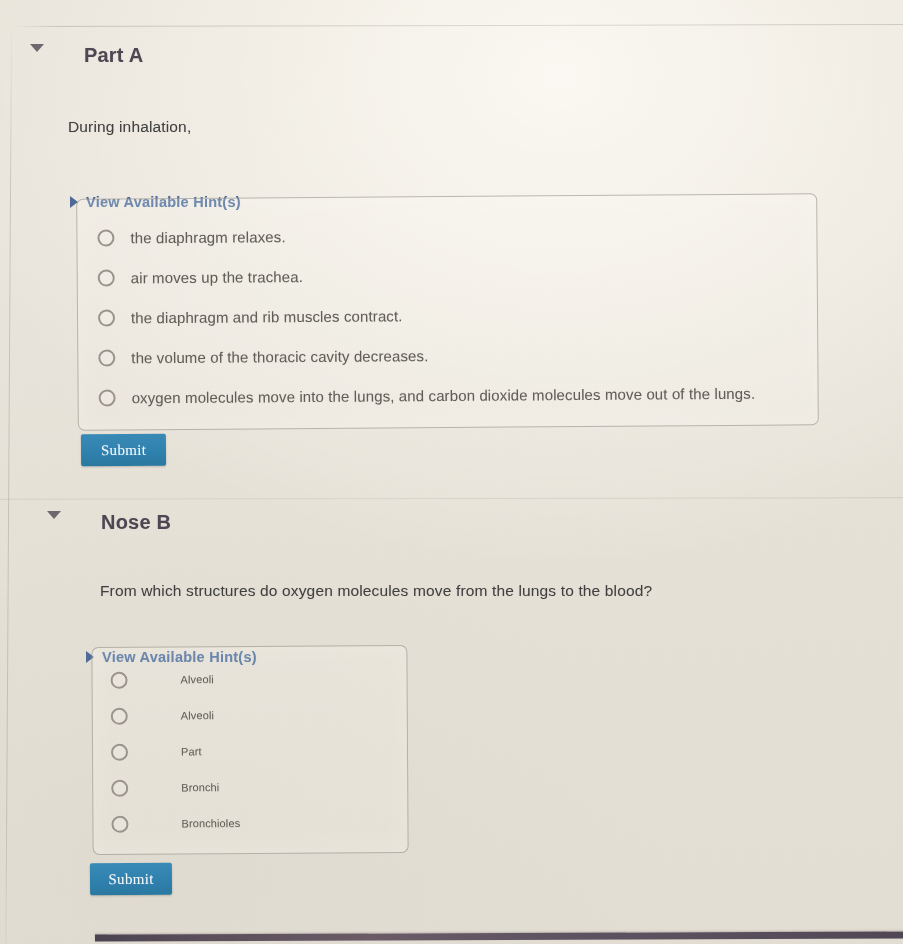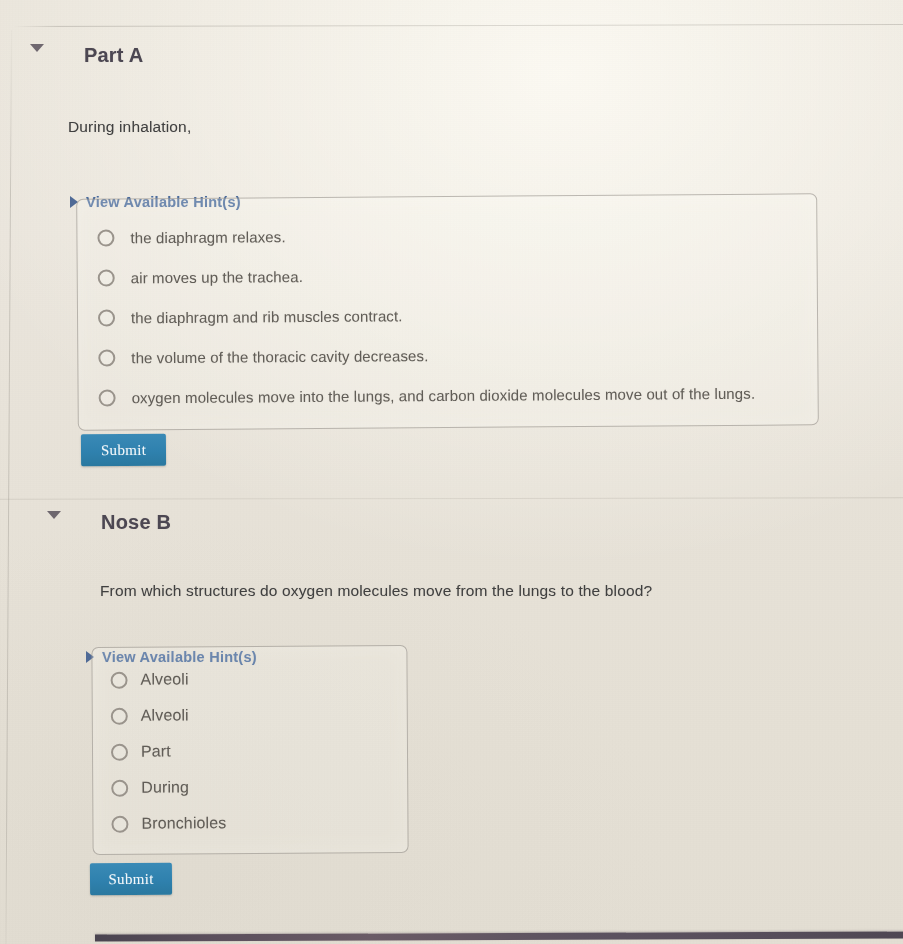--- a/index.html
+++ b/index.html
@@ -170,21 +170,21 @@
   
   #optionBoxB {
     left: 92px;
     top: 646px;
     width: 316px;
     height: 208px;
     transform: rotate(-0.35deg);
     padding: 14px 0 0 0;
   }
   #optionBoxB .option-row { height: 36px; padding-left: 18px; gap: 13px; }
-  #optionBoxB .option-label { font-size: 16px; }
+  #optionBoxB .option-label { font-size: 11px; margin-left: 40px; }
 
   
   .submit-btn {
     position: absolute;
     border: none;
     border-radius: 2px;
     background: linear-gradient(180deg, #3a8ab6 0%, #2f81ae 55%, #2a789f 100%);
     color: #f2f7fa;
     font-family: Liberation Serif, serif;
     font-size: 15px;
@@ -280,21 +280,21 @@
   <div class="option-row">
     <span class="radio"></span>
     <span class="option-label">Alveoli</span>
   </div>
   <div class="option-row">
     <span class="radio"></span>
     <span class="option-label">Part</span>
   </div>
   <div class="option-row">
     <span class="radio"></span>
-    <span class="option-label">During</span>
+    <span class="option-label">Bronchi</span>
   </div>
   <div class="option-row">
     <span class="radio"></span>
     <span class="option-label">Bronchioles</span>
   </div>
 </div>
 
 <button class="submit-btn" id="submitB">Submit</button>
 
 <div class="bottom-bar"></div>

